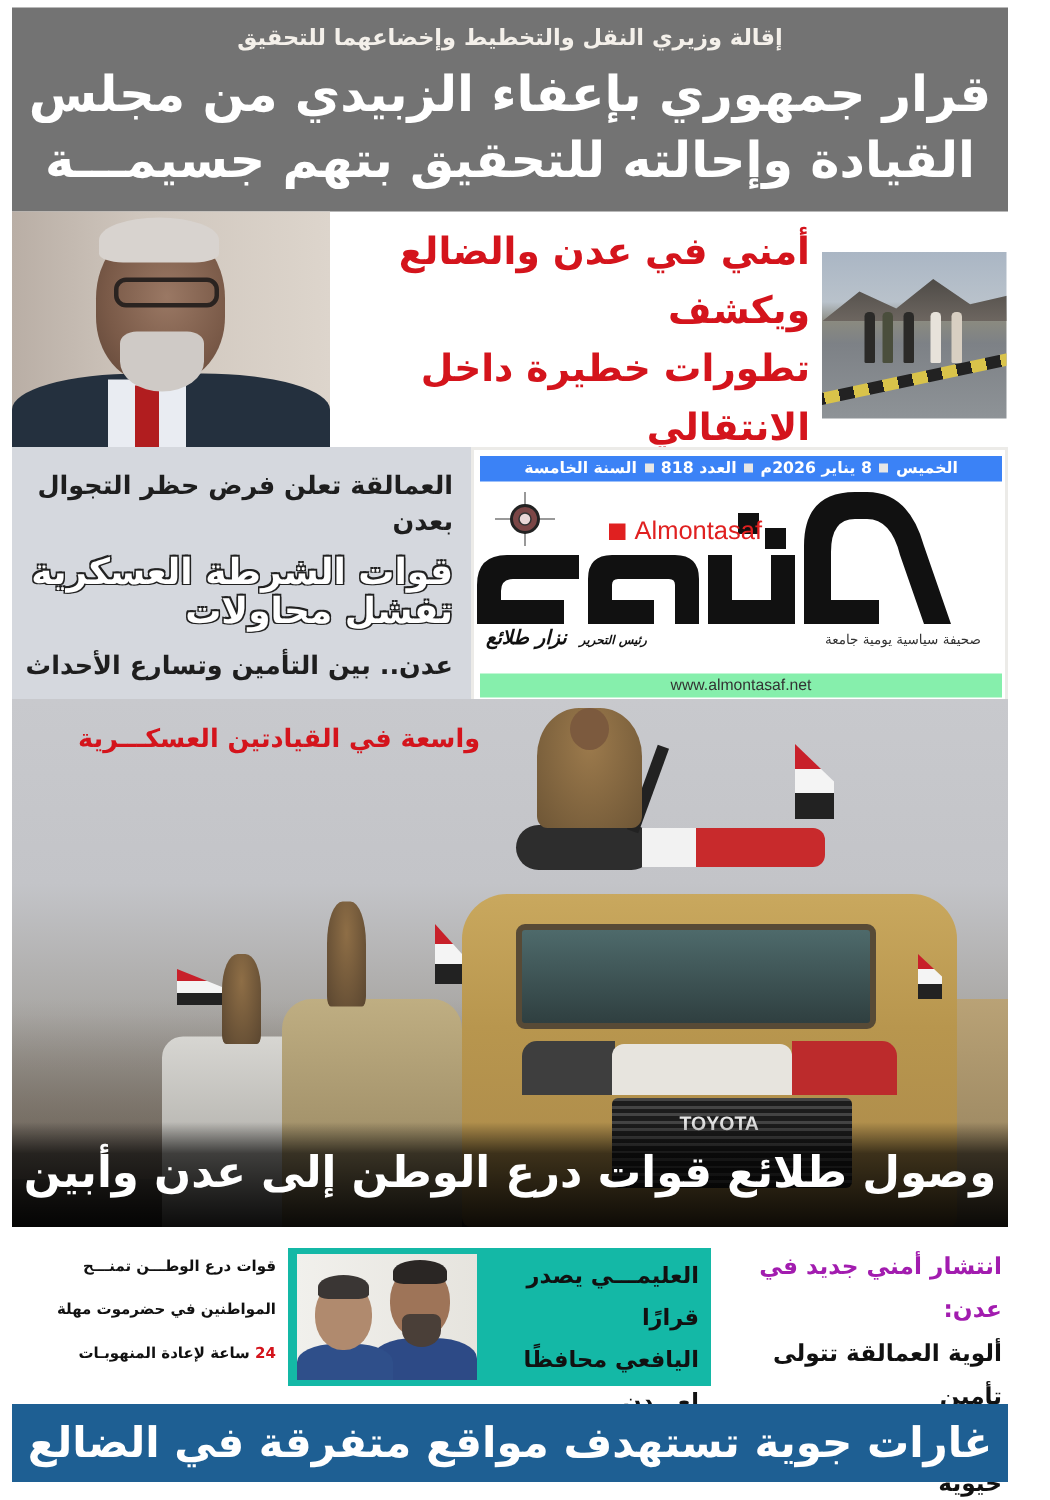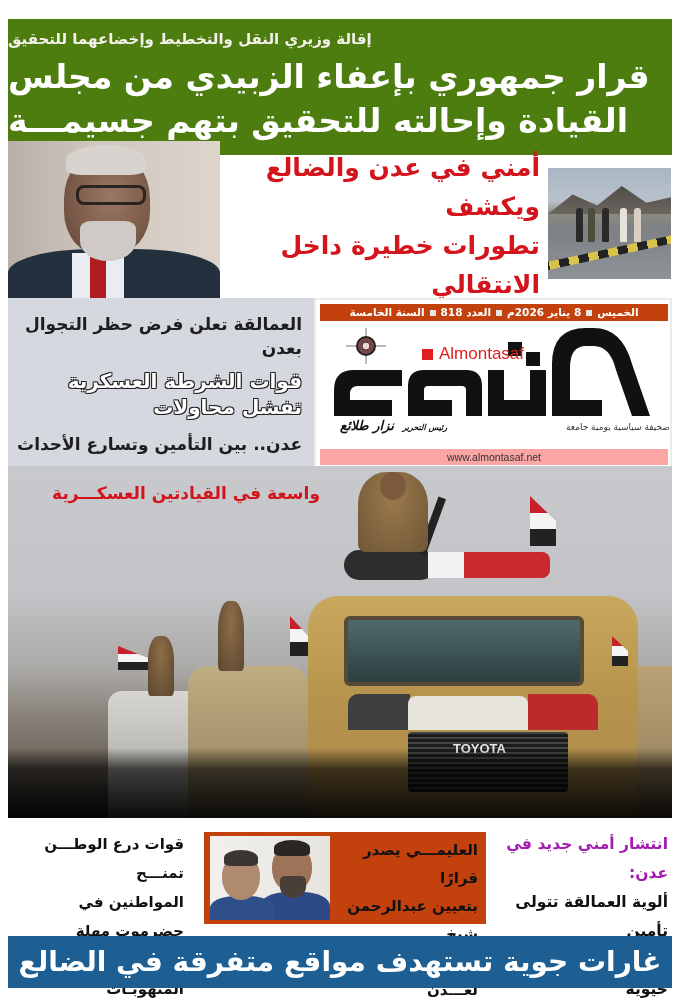--- a/index.html
+++ b/index.html
@@ -3,23 +3,23 @@
   <meta charset="utf-8">
   <style>
     * { box-sizing: border-box; margin: 0; padding: 0; }
     html, body { width: 700px; height: 1000px; background: #ffffff; overflow: hidden; }
     body { position: relative; font-family: "DejaVu Sans", sans-serif; direction: rtl; }
 
     .abs { position: absolute; }
 
     
     #top-banner {
-      left: 8px; top: 19px; width: 664px; height: 136px;
-      background: #4d7c0f;
-      text-align: left; color: #fff;
+      left: 8px; top: 5px; width: 664px; height: 136px;
+      background: #737373;
+      text-align: center; color: #fff;
     }
     #top-kicker {
       font-size: 15px; font-weight: bold; margin-top: 10px; line-height: 20px;
       color: #f4f0ea;
     }
     #top-headline {
       font-size: 33px; font-weight: bold; line-height: 44px; margin-top: 6px;
       color: #ffffff; letter-spacing: -0.5px;
     }
 
@@ -76,48 +76,48 @@
     .sp-curb { position:absolute; left: -10px; top: 80px; width: 150px; height: 8px; background: repeating-linear-gradient(90deg,#222 0 10px,#d9c34a 10px 20px); transform: rotate(-12deg); }
     .sp-person { position:absolute; width: 7px; height: 34px; background: #2b2a28; border-radius: 3px 3px 1px 1px; top: 40px; }
 
     
     #left-panel {
       left: 8px; top: 298px; width: 306px; height: 168px;
       background: #d5d8de;
     }
     .lp-line { text-align: right; padding-right: 12px; font-weight: bold; }
     #lp-1 { font-size: 17px; color: #1e1e1e; margin-top: 14px; line-height: 24px; }
-    #lp-2 { font-size: 20px; color: #ffffff; margin-top: 8px; line-height: 26px;
+    #lp-2 { font-size: 24px; color: #ffffff; margin-top: 8px; line-height: 26px;
       text-shadow: -1px -1px 0 #222, 1px -1px 0 #222, -1px 1px 0 #222, 1px 1px 0 #222; }
     #lp-3 { font-size: 17px; color: #1e1e1e; margin-top: 12px; line-height: 24px; }
 
     
     #masthead {
       left: 314px; top: 298px; width: 358px; height: 170px;
       background: #ffffff; border: 2px solid #ecebe8;
     }
     #mh-dateline {
       position: absolute; left: 4px; top: 4px; width: 348px; height: 17px;
-      background: #c2410c; color: #fff; font-size: 10.5px; font-weight: bold;
+      background: #3b82f6; color: #fff; font-size: 10.5px; font-weight: bold;
       text-align: center; line-height: 17px;
     }
     #mh-dateline .sq { display:inline-block; width:6px; height:6px; background:#e6e6e6; margin: 0 5px; vertical-align: middle; }
-    #mh-logo-area { position: absolute; left: 16px; top: 24px; width: 348px; height: 110px; }
+    #mh-logo-area { position: absolute; left: 0; top: 24px; width: 348px; height: 110px; }
     #mh-latin {
       position: absolute; left: 90px; top: 20px; font-family: "Liberation Sans", sans-serif;
       font-size: 17px; color: #e02020; direction: ltr;
     }
     #mh-latin .redsq { display:inline-block; width: 11px; height: 11px; background:#e02020; margin-right: 6px; vertical-align: -1px; }
     #mh-latin span.txt { color: #e02020; }
     #mh-subtitle { position: absolute; right: 10px; top: 98px; font-size: 9px; color: #333; font-weight: normal; }
     #mh-editor { position: absolute; left: 8px; top: 94px; font-size: 13px; color:#111; font-weight: bold; font-style: italic; direction: rtl; }
     #mh-editor-label { font-size: 8px; margin-left: 4px; }
     #mh-url {
       position: absolute; left: 4px; top: 149px; width: 348px; height: 16px;
-      background: #fca5a5; color: #333; font-size: 10.5px; text-align: center; line-height: 16px;
+      background: #86efac; color: #333; font-size: 10.5px; text-align: center; line-height: 16px;
       font-family: "Liberation Sans", sans-serif; direction: ltr;
     }
 
     
     #main-photo {
       left: 8px; top: 466px; width: 664px; height: 352px; overflow: hidden;
       background: linear-gradient(180deg, #c8c9cd 0%, #c3c4c8 35%, #a9a7a4 60%, #7e776d 80%, #3f3a33 100%);
     }
     .mp-haze { position:absolute; left:0; top: 200px; width: 320px; height: 120px;
       background: linear-gradient(180deg, rgba(150,140,130,0), rgba(110,100,90,0.6)); }
@@ -166,40 +166,40 @@
 
     
     #story-right {
       left: 486px; top: 830px; width: 186px; height: 96px; text-align: right;
       font-weight: bold; font-size: 15.5px; line-height: 29px; padding-right: 4px;
     }
     #story-right .red { color: #a21caf; }
     #story-right .blk { color: #111; }
 
     #story-mid {
-      left: 204px; top: 832px; width: 282px; height: 92px;
-      background: #c2410c;
+      left: 192px; top: 832px; width: 282px; height: 92px;
+      background: #14b8a6;
     }
     #story-mid-text {
       position:absolute; right: 8px; top: 4px; width: 150px;
       text-align: right; font-weight: bold; font-size: 15px; line-height: 28px; color: #111;
     }
     #story-mid-photo { position:absolute; left: 6px; top: 4px; width: 120px; height: 84px; overflow:hidden;
       background: linear-gradient(90deg, #f1f0ec, #e6e4de); }
     .sm-p1-head { position:absolute; left: 12px; top: 18px; width: 38px; height: 46px; background:#b08a6e; border-radius: 48%; }
     .sm-p1-hair { position:absolute; left: 14px; top: 14px; width: 34px; height: 16px; background:#3a3634; border-radius: 50% 50% 20% 20%; }
     .sm-p1-body { position:absolute; left: 0px; top: 60px; width: 64px; height: 30px; background:#2f4f8a; border-radius: 40% 40% 0 0; }
     .sm-p2-head { position:absolute; left: 62px; top: 8px; width: 40px; height: 48px; background:#9e7458; border-radius: 48%; }
     .sm-p2-hair { position:absolute; left: 64px; top: 4px; width: 36px; height: 16px; background:#2a2624; border-radius: 50% 50% 20% 20%; }
     .sm-p2-beard { position:absolute; left: 70px; top: 40px; width: 26px; height: 22px; background:#4a3f38; border-radius: 20% 20% 50% 50%; }
     .sm-p2-body { position:absolute; left: 50px; top: 56px; width: 70px; height: 34px; background:#2d4a86; border-radius: 40% 40% 0 0; }
 
     #story-left {
       left: 8px; top: 830px; width: 178px; height: 96px; text-align: right;
-      font-weight: bold; font-size: 15px; line-height: 29px; color: #111; padding-right: 2px;
+      font-weight: bold; font-size: 10px; line-height: 29px; color: #111; padding-right: 2px;
     }
     #story-left .num { color: #d4141c; }
 
     
     #bottom-bar {
       left: 8px; top: 936px; width: 664px; height: 52px;
       background: #1e5f93; color: #ffffff; text-align: center;
       font-weight: bold; font-size: 28px; line-height: 52px; letter-spacing: -0.5px;
     }
   </style>
@@ -302,32 +302,32 @@
   <div class="soldier-main"></div>
   <div class="soldier-head"></div>
   <div class="flag" style="left:522px; top:30px;"></div>
   <div class="flag" style="left:604px; top:170px; width:16px; height:30px;"></div>
 
   <div id="photo-red-headline">
     <div>واسعة في القيادتين العسكـــرية</div>
   </div>
 
   <div id="photo-caption-bar"></div>
+  <div id="photo-caption">وصول طلائع قوات درع الوطن إلى عدن وأبين</div>
 </div>
 
 <div id="story-right" class="abs">
   <div class="red">انتشار أمني جديد في عدن:</div>
   <div class="blk">ألوية العمالقة تتولى تأمين</div>
   <div class="blk">مواقع سيادية ومناطق حيوية</div>
 </div>
 
 <div id="story-mid" class="abs">
   <div id="story-mid-text">
     <div>العليمـــي يصدر قرارًا</div>
-    <div>بتعيين عبدالرحمن شيخ</div>
     <div>اليافعي محافظًا لعـــدن</div>
   </div>
   <div id="story-mid-photo">
     <div class="sm-p2-body"></div>
     <div class="sm-p2-head"></div>
     <div class="sm-p2-hair"></div>
     <div class="sm-p2-beard"></div>
     <div class="sm-p1-body"></div>
     <div class="sm-p1-head"></div>
     <div class="sm-p1-hair"></div>

